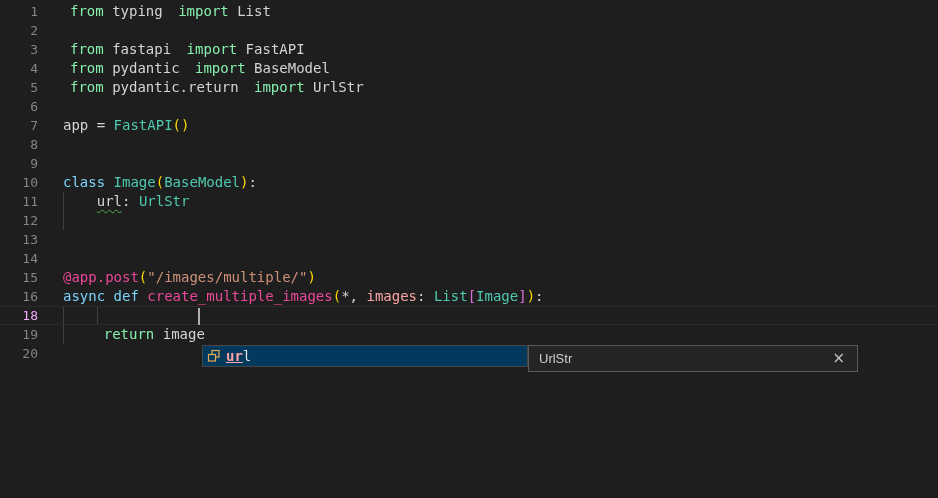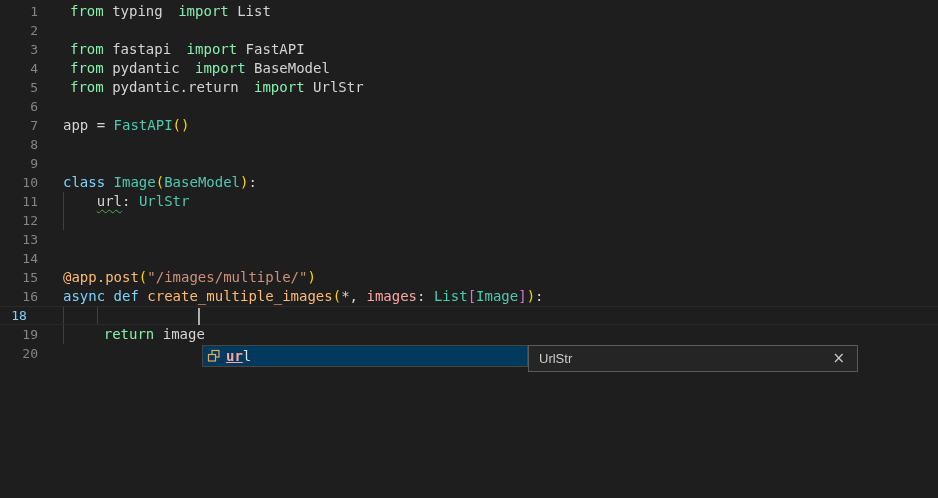--- a/index.html
+++ b/index.html
@@ -11,27 +11,27 @@
   .lines{position:absolute;top:2px;left:0;right:0;}
   .line{
     position:relative;display:flex;height:19px;line-height:19px;
     font-size:14px;white-space:pre;box-sizing:border-box;
   }
   .line.active{border-top:1px solid #2a2a2a;border-bottom:1px solid #2a2a2a;line-height:17px;}
   .gutter{
     width:38px;flex:0 0 38px;text-align:right;color:#858585;
     font-size:13px;user-select:none;
   }
-  .line.active .gutter{color:#7dd3fc;text-align:center;}
+  .line.active .gutter{color:#f0abfc;}
   .code{padding-left:25px;color:#d4d4d4;}
   
   .tk-kw1{color:#7dd3fc;}      
   .tk-kw2{color:#86efac;margin-left:7px;}      
   .tk-type{color:#4ec9b0;}
-  .tk-fn{color:#fdba74;}
+  .tk-fn{color:#ec4899;}
   .tk-str{color:#ce9178;}
   .tk-plain{color:#d4d4d4;}
   .tk-param{color:#fca5a5;}
   .tk-br1{color:#ffd700;}
   .tk-br2{color:#da70d6;}
   .tk-warn{
     color:#d4d4d4;
     text-decoration:underline;text-decoration-style:wavy;
     text-decoration-color:#4fae4f;text-decoration-thickness:1px;
     text-underline-offset:3px;

